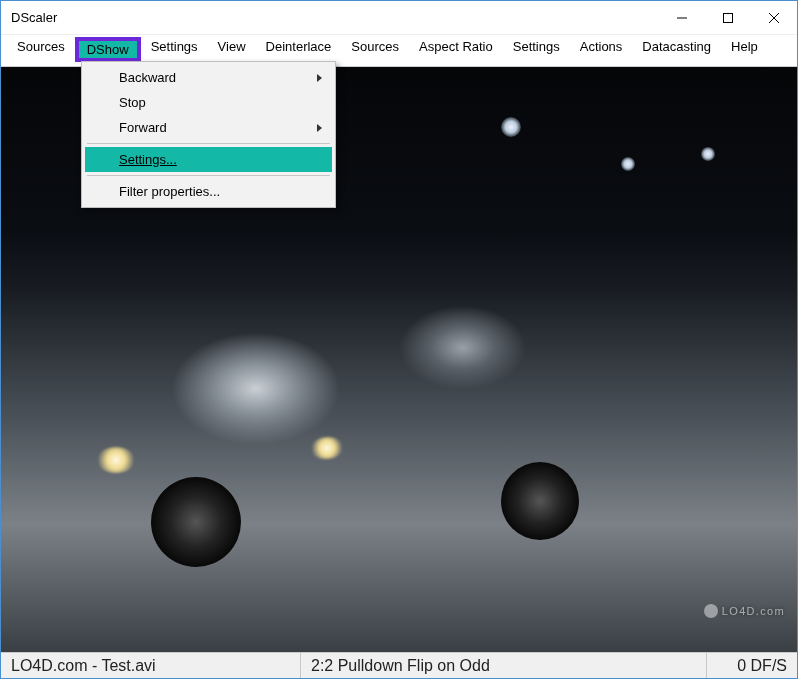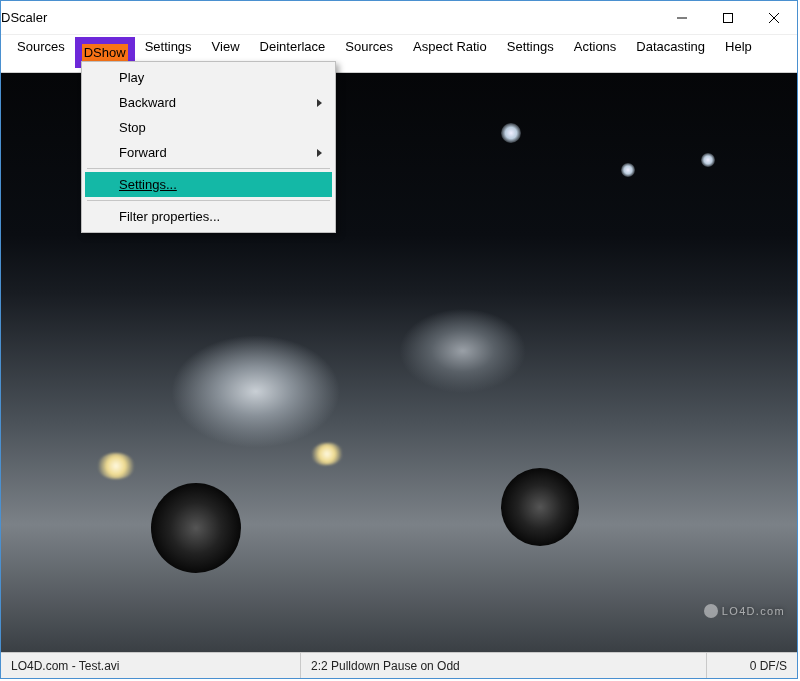--- a/index.html
+++ b/index.html
@@ -20,20 +20,21 @@
       display: flex;
       flex-direction: column;
       position: relative;
     }
     .titlebar {
       height: 34px;
       background: #fff;
       display: flex;
       align-items: center;
       justify-content: space-between;
+      padding-left: 10px;
       border-bottom: 1px solid #eee;
     }
     .titlebar .title {
       font-size: 13px;
       color: #000;
     }
     .titlebar .controls {
       display: flex;
       height: 100%;
     }
@@ -54,23 +55,23 @@
       background: #fff;
       text-align: right;
     }
     .menubar .menuitem {
       padding: 2px 10px;
       cursor: pointer;
       font-size: 13px;
       color: #000;
     }
     .menubar .menuitem.active {
-      background: #f97316;
-      border: 7px solid #6d28d9;
-      padding: 1px 2px;
+      background: #14b8a6;
+      border: 4px solid #6d28d9;
+      padding: 1px 8px;
     }
     .video-area {
       flex: 1;
       background: #0f172a;
       position: relative;
       overflow: hidden;
     }
     .video-content {
       position: absolute;
       top: 0; left: 0; right: 0; bottom: 0;
@@ -139,21 +140,21 @@
       height: 1px;
       background: #c6c6c6;
       margin: 3px 2px;
     }
     .statusbar {
       height: 26px;
       background: #f0f0f0;
       border-top: 1px solid #c9c9c9;
       display: flex;
       align-items: stretch;
-      font-size: 12px;
+      font-size: 16px;
       color: #222;
     }
     .statusbar .status-cell {
       padding: 4px 10px;
       border-right: 1px solid #c9c9c9;
       display: flex;
       align-items: center;
     }
     .statusbar .status-cell.c1 { width: 300px; }
     .statusbar .status-cell.c2 { flex: 1; }
@@ -229,26 +230,25 @@
       <div class="headlight h2"></div>
     </div>
     <div class="watermark">
       <span class="wm-dot"></span>
       <span>LO4D.com</span>
     </div>
   </div>
 
   <div class="statusbar">
     <div class="status-cell c1">LO4D.com - Test.avi</div>
-    <div class="status-cell c2">2:2 Pulldown Pause on Odd</div>
+    <div class="status-cell c2">2:2 Pulldown Flip on Odd</div>
     <div class="status-cell c3">0 DF/S</div>
   </div>
 
   <div class="dropdown">
-    <div class="dd-item">Play</div>
     <div class="dd-item">
       <span>Backward</span>
       <span class="submenu-arrow"></span>
     </div>
     <div class="dd-item">Stop</div>
     <div class="dd-item">
       <span>Forward</span>
       <span class="submenu-arrow"></span>
     </div>
     <div class="dd-sep"></div>

